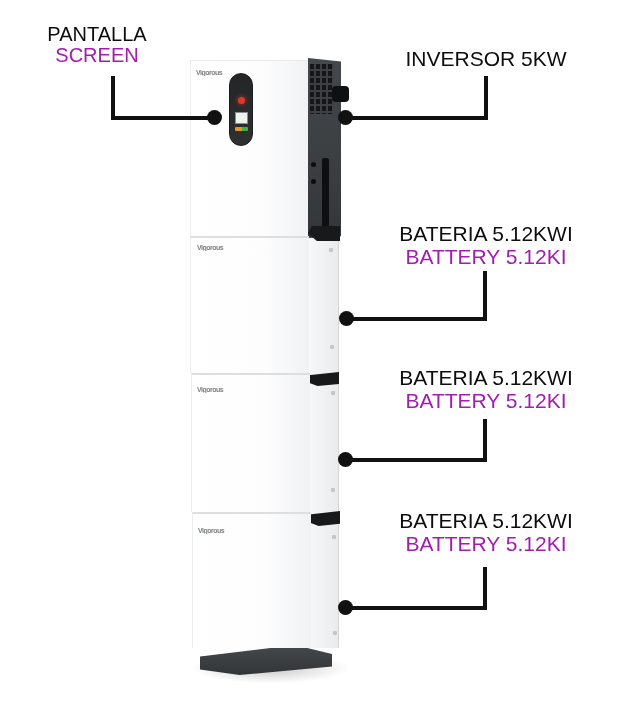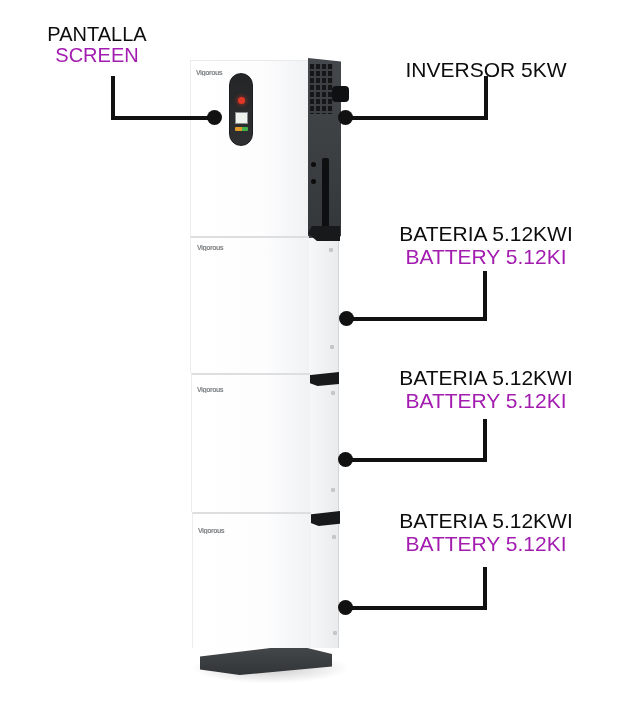--- a/index.html
+++ b/index.html
@@ -5,21 +5,21 @@
   html,body{margin:0;padding:0;background:#ffffff;}
   #stage{
     position:relative;width:634px;height:712px;background:#ffffff;overflow:hidden;
     font-family:"Liberation Sans", sans-serif;
   }
   
   .label{position:absolute;text-align:center;font-weight:normal;line-height:23px;font-size:21px;letter-spacing:0;}
   .lbl-primary{color:#0d0d0d;display:block;}
   .lbl-secondary{color:#a21caf;display:block;}
   .label-pantalla{left:16px;top:24px;width:162px;font-size:20px;line-height:21px;}
-  .label-inversor{left:380px;top:58px;width:212px;text-align:center;}
+  .label-inversor{left:380px;top:47px;width:212px;text-align:center;}
   .label-bat1{left:366px;top:222px;width:240px;}
   .label-bat2{left:366px;top:366px;width:240px;}
   .label-bat3{left:366px;top:509px;width:240px;}
   
   .line{position:absolute;background:#111111;}
   .dot{position:absolute;width:15px;height:15px;border-radius:50%;background:#111111;}
   
   .front{position:absolute;background:linear-gradient(90deg,#ffffff 0%,#fdfdfe 62%,#f1f2f4 100%);
          border-left:1px solid #ebedef;box-sizing:border-box;}
   .seam{border-top:2px solid #dcdee0;}

